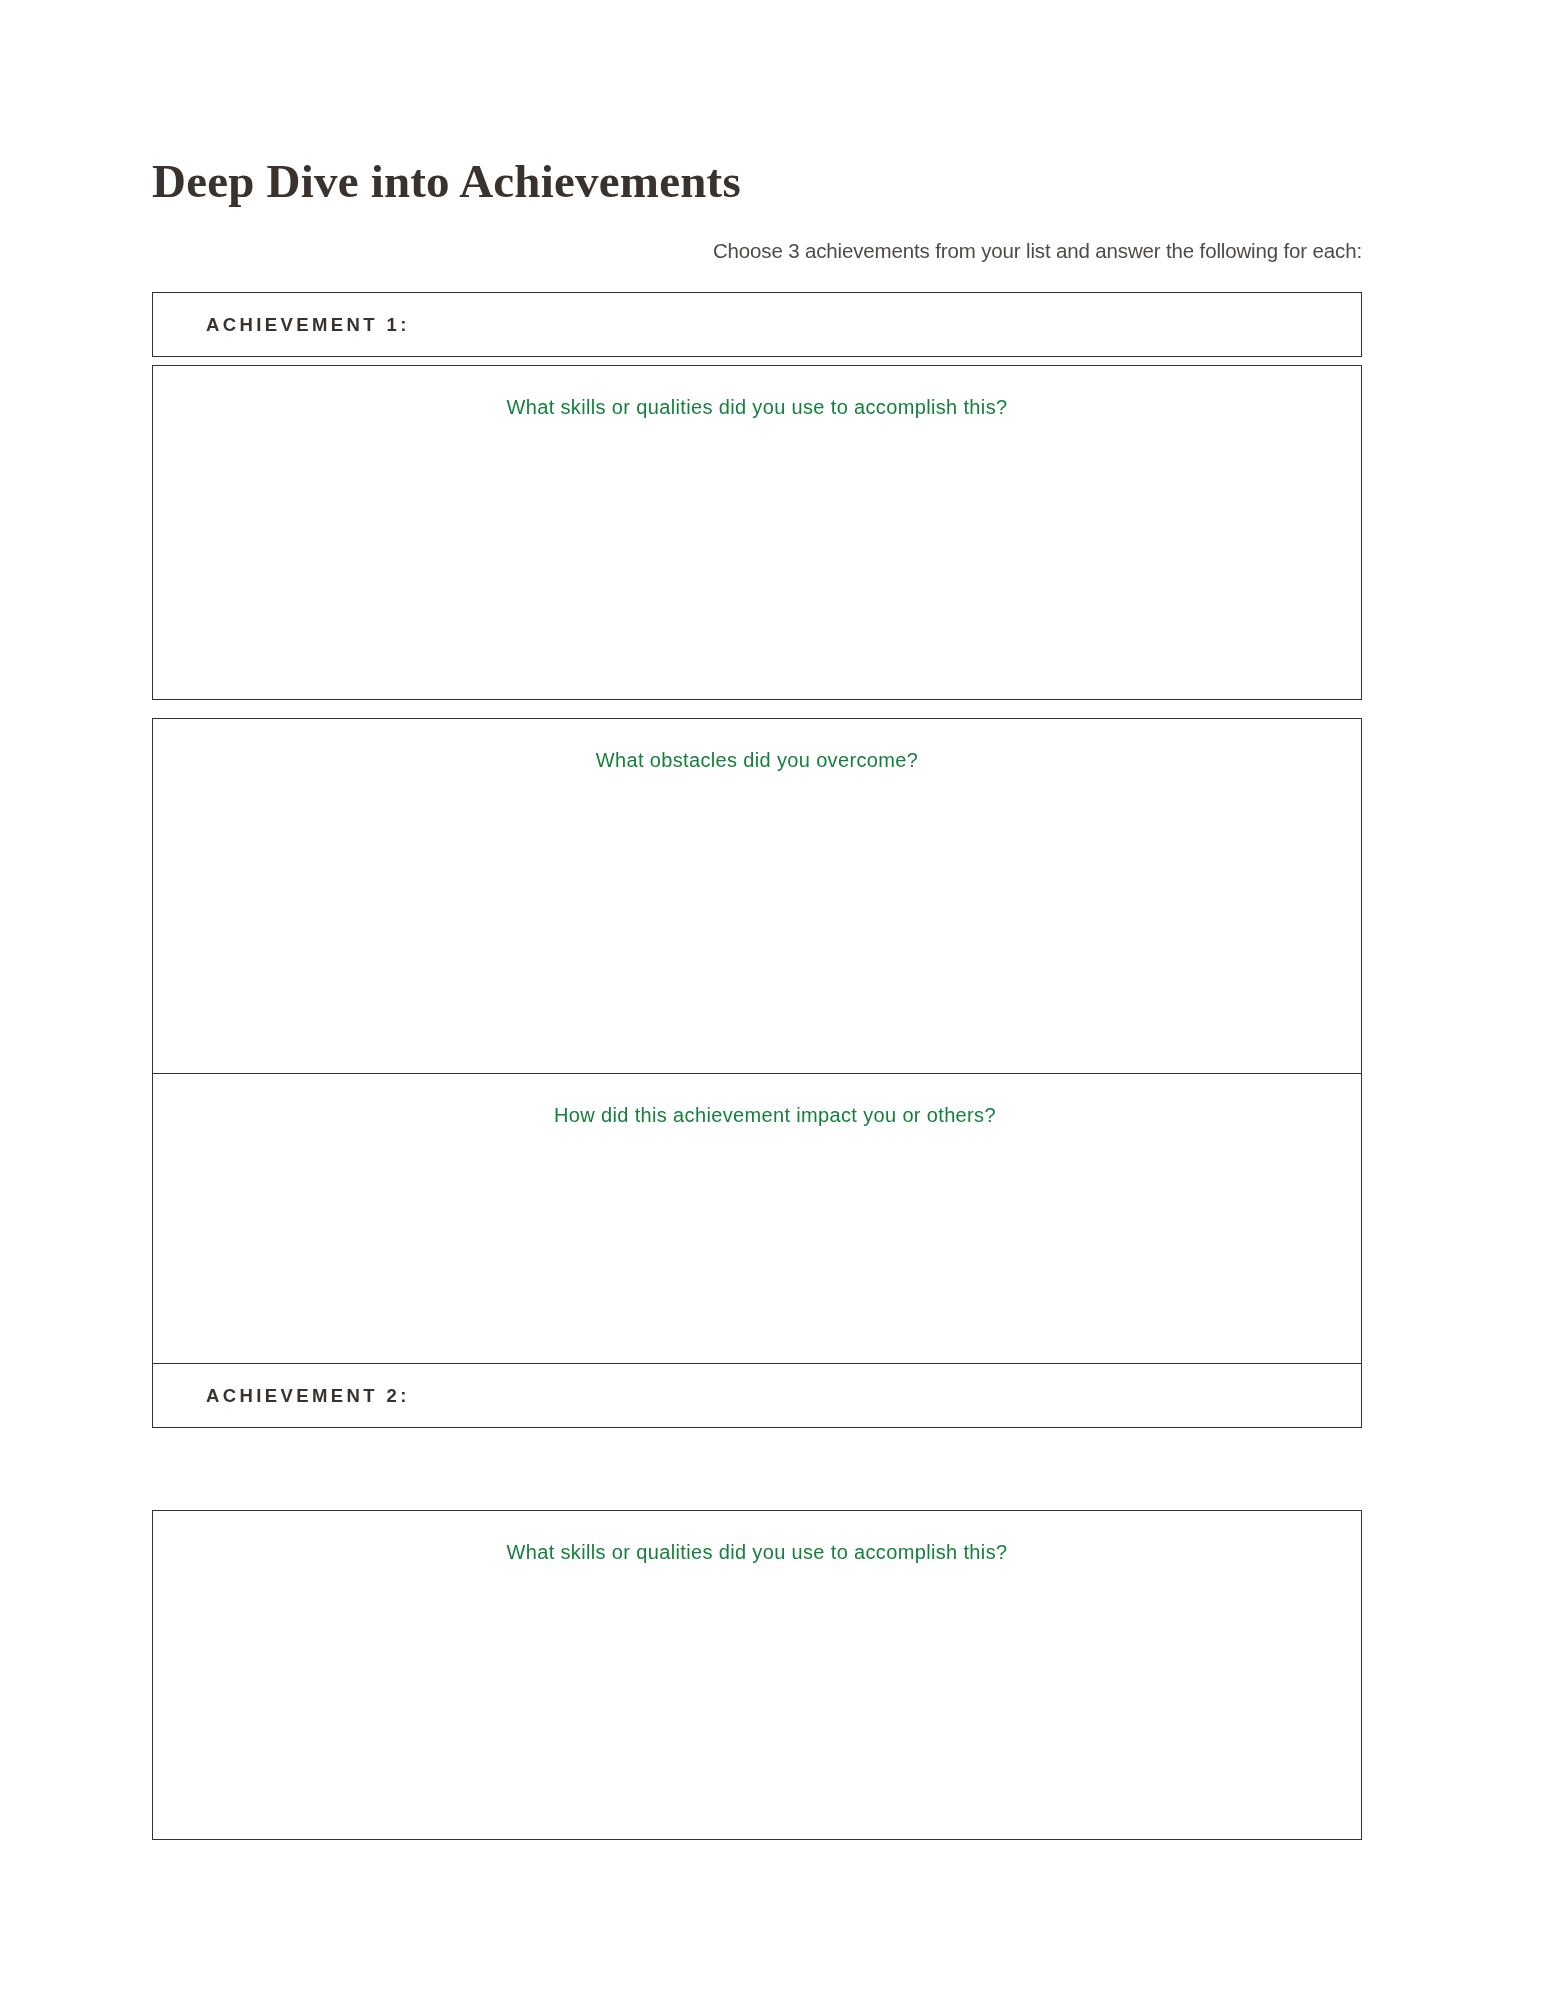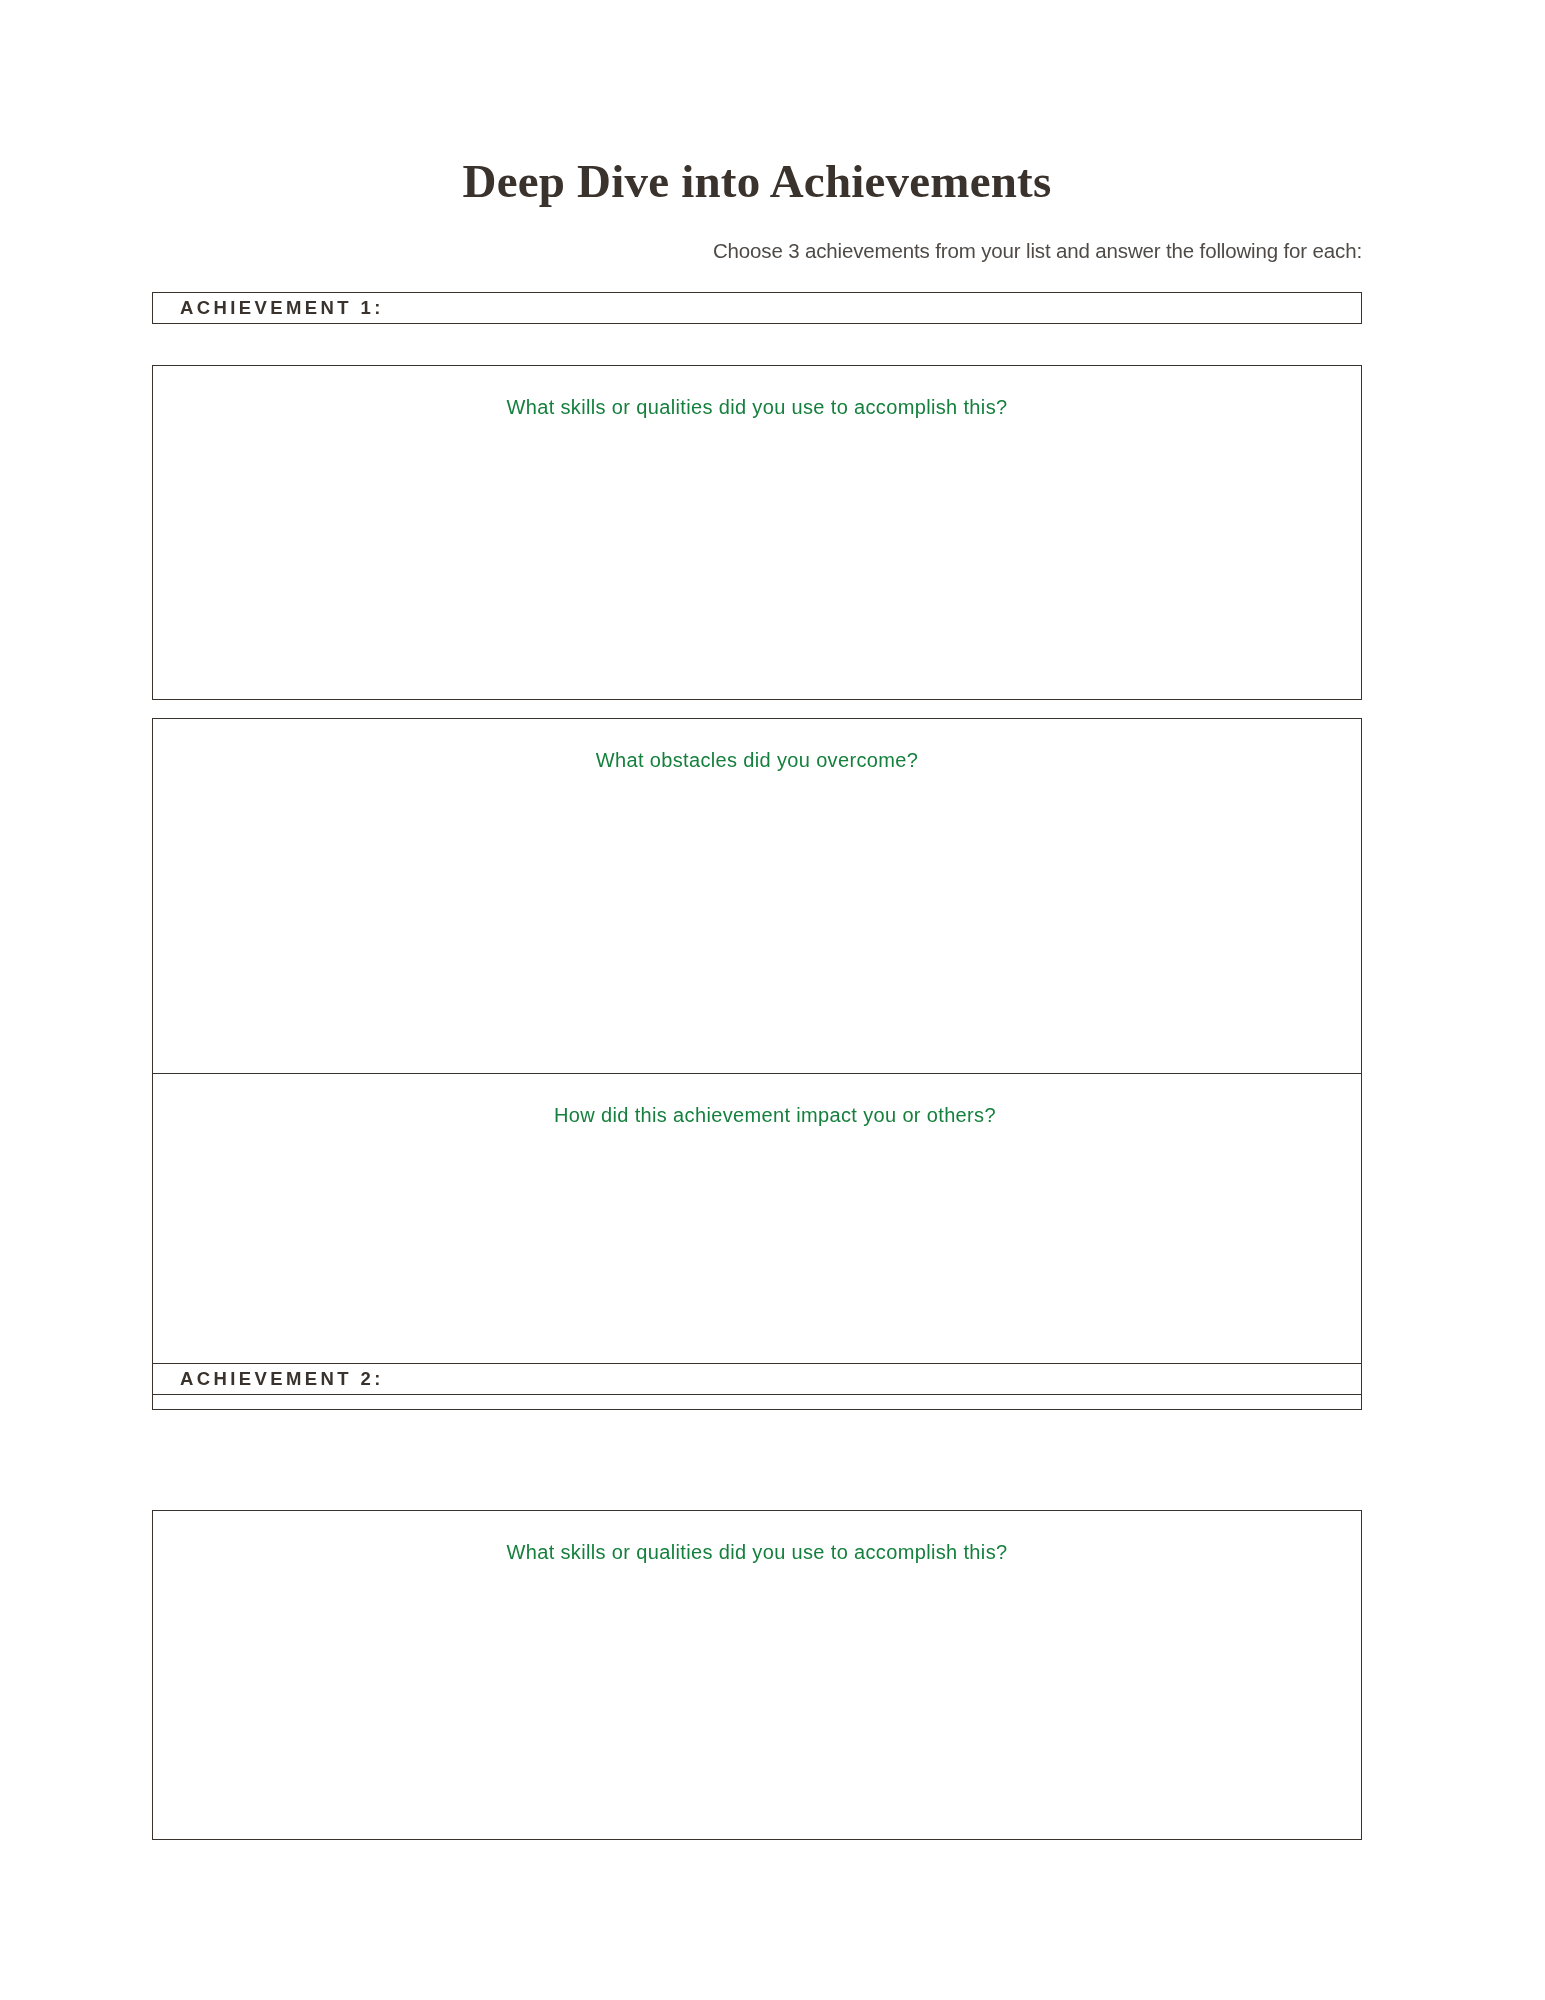--- a/index.html
+++ b/index.html
@@ -33,21 +33,20 @@
     top: 0;
     width: 1210px;
   }
 
   
   .page-title {
     position: absolute;
     left: 0;
     top: 152px;
     width: 1210px;
-    text-align: center;
     font-family: "Liberation Serif", "DejaVu Serif", serif;
     font-weight: bold;
     font-size: 47px;
     line-height: 58px;
     letter-spacing: 0.2px;
     color: #3a322c;
     white-space: nowrap;
   }
 
   .page-subtitle {
@@ -63,26 +62,27 @@
     letter-spacing: -0.15px;
     color: #4f4a46;
     white-space: nowrap;
   }
 
   
   .section-bar {
     position: absolute;
     left: 0;
     width: 1210px;
-    height: 32px;
+    height: 65px;
     box-sizing: border-box;
     border: 1.6px solid #3a322c;
     background: #ffffff;
     display: flex;
     align-items: center;
+    padding-left: 26px;
   }
   .section-bar-label {
     padding-left: 27px;
     font-family: "Liberation Sans", sans-serif;
     font-weight: bold;
     font-size: 18.5px;
     letter-spacing: 3.4px;
     color: #3a322c;
     text-transform: uppercase;
     white-space: nowrap;

